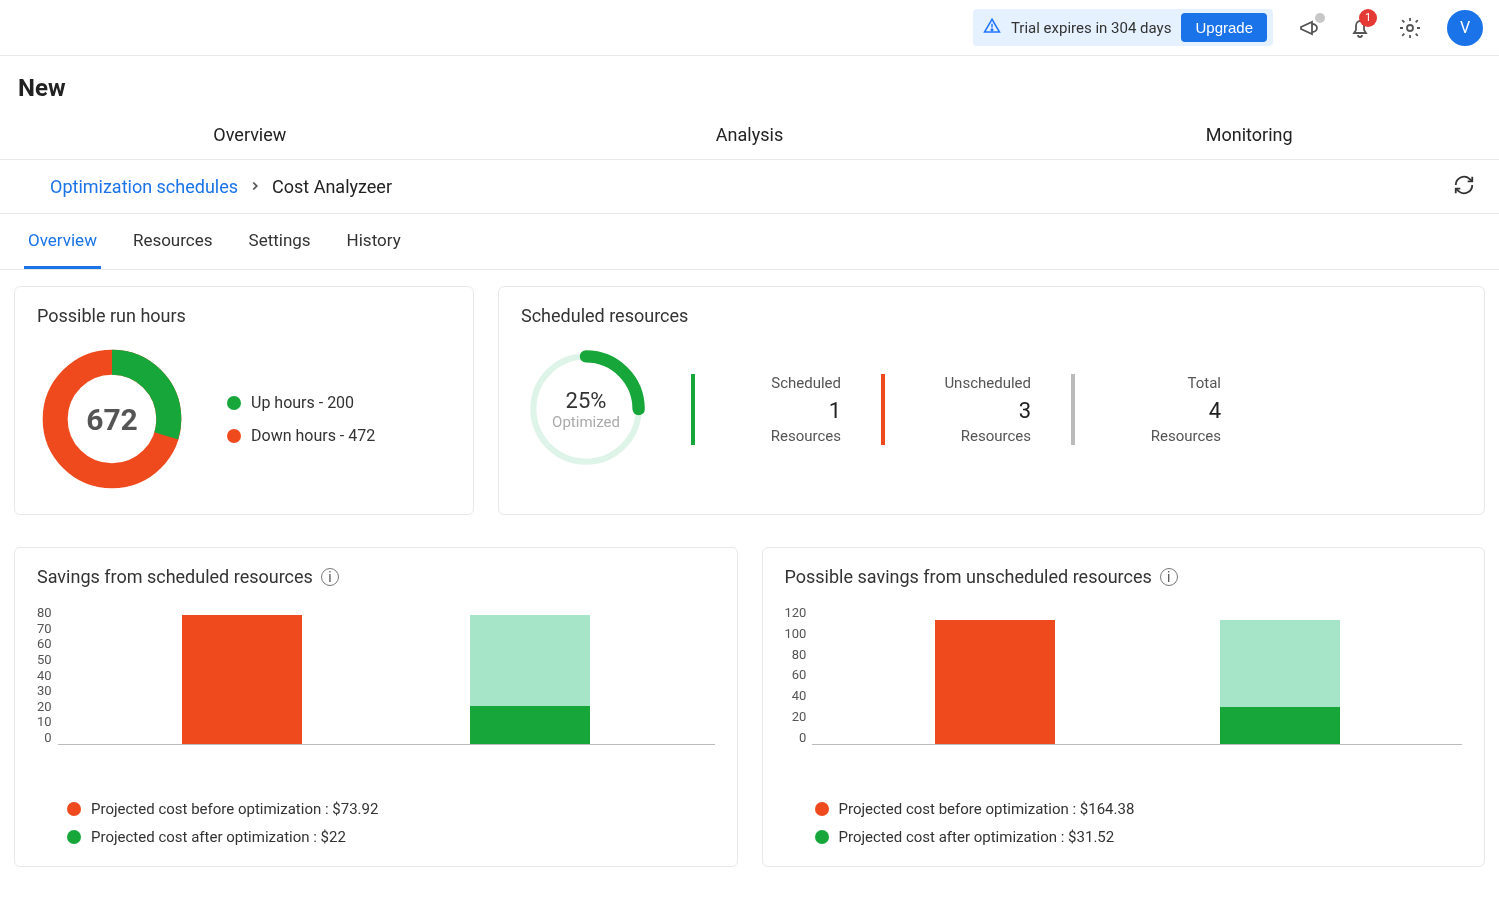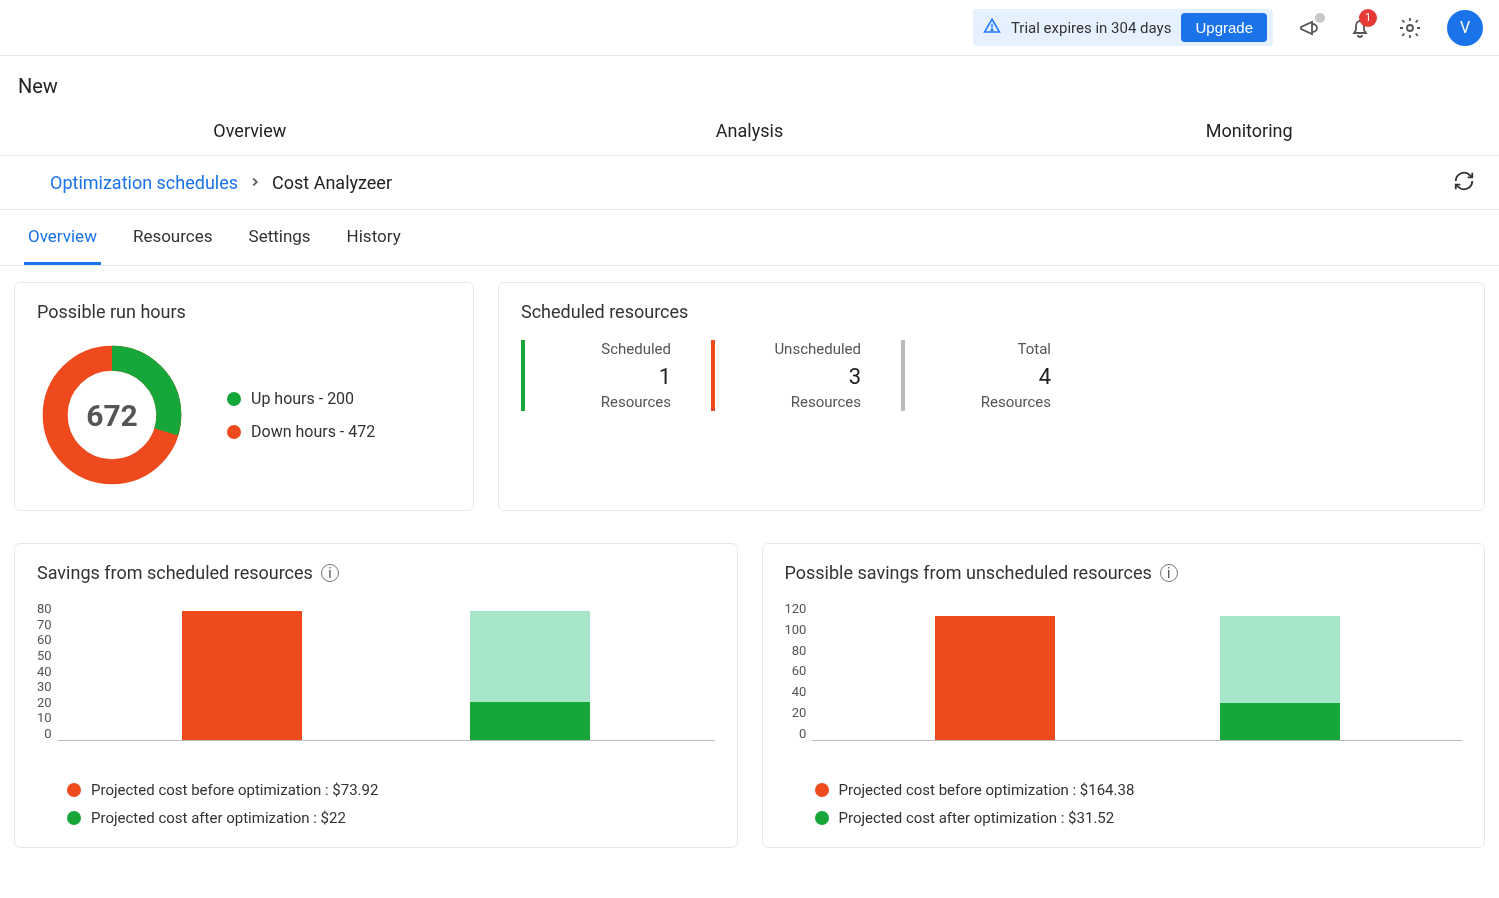--- a/index.html
+++ b/index.html
@@ -66,21 +66,21 @@
     background: #1a73e8;
     color: #fff;
     border-radius: 50%;
     width: 36px; height: 36px;
     display: flex; align-items: center; justify-content: center;
     font-size: 16px;
     cursor: pointer;
   }
   
   .page-header { padding: 18px 18px 8px; }
-  .page-title { font-size: 20px; font-weight: 400; color: #222; }
+  .page-title { font-size: 24px; font-weight: 700; color: #222; }
   
   .main-tabs {
     display: flex;
     border-bottom: 1px solid #e8e8e8;
   }
   .main-tab {
     flex: 1;
     text-align: center;
     padding: 14px 0;
     font-size: 18px;
@@ -187,21 +187,21 @@
     padding: 0 40px;
   }
   .bar {
     width:120px;
     display:flex; flex-direction:column; justify-content:flex-end;
   }
   .bar-seg { width:100%; }
   .bar-orange { background:#ef4a1e; }
   .bar-lightgreen { background:#a7e5c9; }
   .bar-green { background:#17a63a; }
-  .chart-legend { margin-top:20px; display:flex; flex-direction:column; gap:10px; padding-left:30px;}
+  .chart-legend { margin-top:35px; display:flex; flex-direction:column; gap:10px; padding-left:30px;}
   .chart-legend .legend-item { font-size:15px; }
 </style>
 </head>
 <body>
 
 <div class="topbar">
   <div class="trial-box">
     <span class="warn-icon">
       <svg width="18" height="18" viewBox="0 0 24 24" fill="none" stroke="currentColor" stroke-width="2">
           <path d="M12 3 L22 20 H2 Z"></path>
@@ -293,20 +293,30 @@
           <span class="swatch orange"></span>
           <span>Down hours - 472</span>
         </div>
       </div>
     </div>
   </div>
 
   <div class="card sched-card">
     <div class="card-title">Scheduled resources</div>
     <div class="sched-body">
+      <div class="gauge-wrap">
+        <svg width="130" height="130" viewBox="0 0 42 42" style="transform:rotate(-90deg)">
+          <circle cx="21" cy="21" r="17" fill="none" stroke="#dff4e8" stroke-width="2"></circle>
+          <circle cx="21" cy="21" r="17" fill="none" stroke="#17a63a" stroke-width="4" stroke-dasharray="26.7 80.1" stroke-dashoffset="0" stroke-linecap="round"></circle>
+        </svg>
+        <div class="gauge-center">
+          <div class="gauge-pct">25%</div>
+          <div class="gauge-label">Optimized</div>
+        </div>
+      </div>
       <div class="stat-block border-green">
         <div class="stat-label">Scheduled</div>
         <div class="stat-value">1</div>
         <div class="stat-unit">Resources</div>
       </div>
       <div class="stat-block border-red">
         <div class="stat-label">Unscheduled</div>
         <div class="stat-value">3</div>
         <div class="stat-unit">Resources</div>
       </div>

